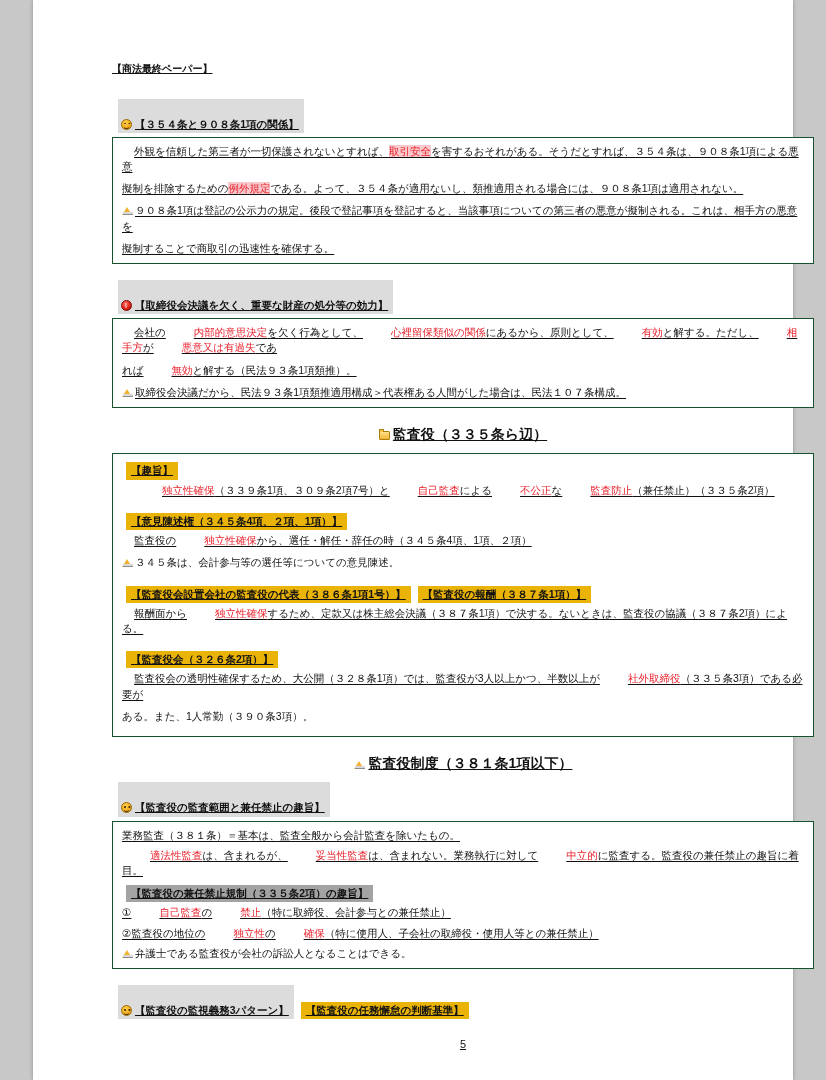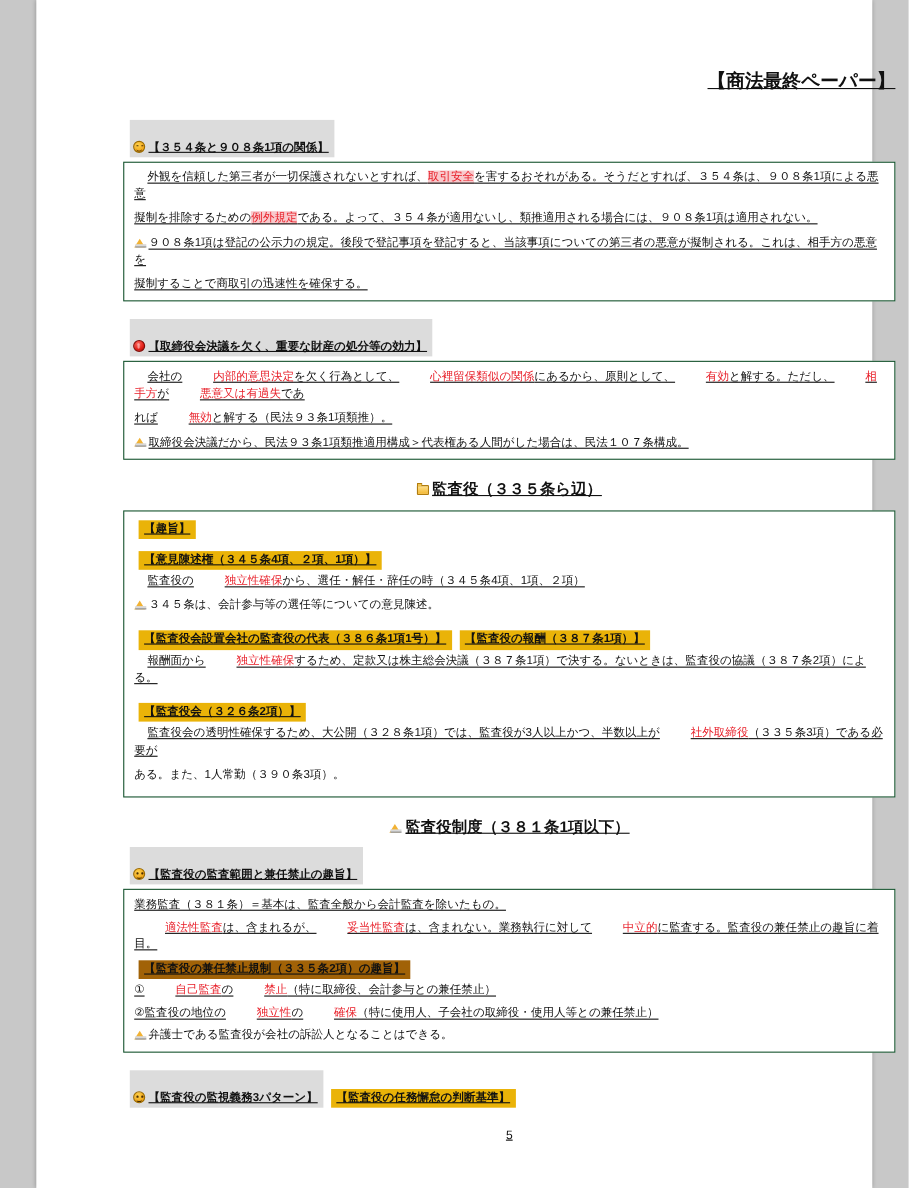--- a/index.html
+++ b/index.html
@@ -20,22 +20,22 @@
     padding:0;
     box-sizing:border-box;
   }
   .doc{
     position:absolute;left:62px;top:30px;width:702px;
     font-size:10.5px;color:#111;line-height:1.45;
   }
 
   
   .doc-title{
-    text-align:right;margin:18px 0 22px 0;
-    font-size:17px;font-weight:bold;
+    text-align:left;margin:18px 0 22px 0;
+    font-size:10px;font-weight:bold;
   }
   .doc-title span{ text-decoration:underline; }
 
   .center-head{
     text-align:center;margin:14px 0 9px 0;font-size:14px;font-weight:bold;
   }
   .center-head .txt{ text-decoration:underline; }
 
   .sec-head{
     display:inline-block;
@@ -46,21 +46,21 @@
     text-decoration:underline;
   }
   .sub-head{
     display:inline-block;
     background:#eab308;
     padding:1px 5px;
     margin:2px 0 3px 4px;
     font-size:10.5px;font-weight:bold;
     text-decoration:underline;
   }
-  .sub-head.plain{background:#a16207;}
+  .sub-head.plain{background:#a3a3a3;}
 
   
   .box{
     border:1px solid #14532d;
     padding:6px 9px 7px 9px;
     margin:0 0 16px 0;
     background:#fff;
   }
   .box.tall{padding-bottom:12px;}
   .line{
@@ -193,20 +193,23 @@
     </div>
 
     
     <div class="center-head">
       <span class="ico ico-folder"></span><span class="txt">監査役（３３５条ら辺）</span>
     </div>
 
     <div class="box tall">
       
       <div class="sub-head">【趣旨】</div>
+      <div class="line indent">
+        <span class="r">独立性確保</span><span>（３３９条1項、３０９条2項7号）と</span><span class="r">自己監査</span><span>による</span><span class="r">不公正</span><span>な</span><span class="r">監査防止</span><span>（兼任禁止）（３３５条2項）</span>
+      </div>
 
       <div class="spacer-sm"></div>
 
       
       <div class="sub-head">【意見陳述権（３４５条4項、２項、1項）】</div>
       <div class="line indent">
         <span>監査役の</span><span class="r">独立性確保</span><span>から、選任・解任・辞任の時（３４５条4項、1項、２項）</span>
       </div>
       <div class="line pencil-line noul">
         <span class="ico ico-pencil"></span><span>３４５条は、会計参与等の選任等についての意見陳述。</span>

